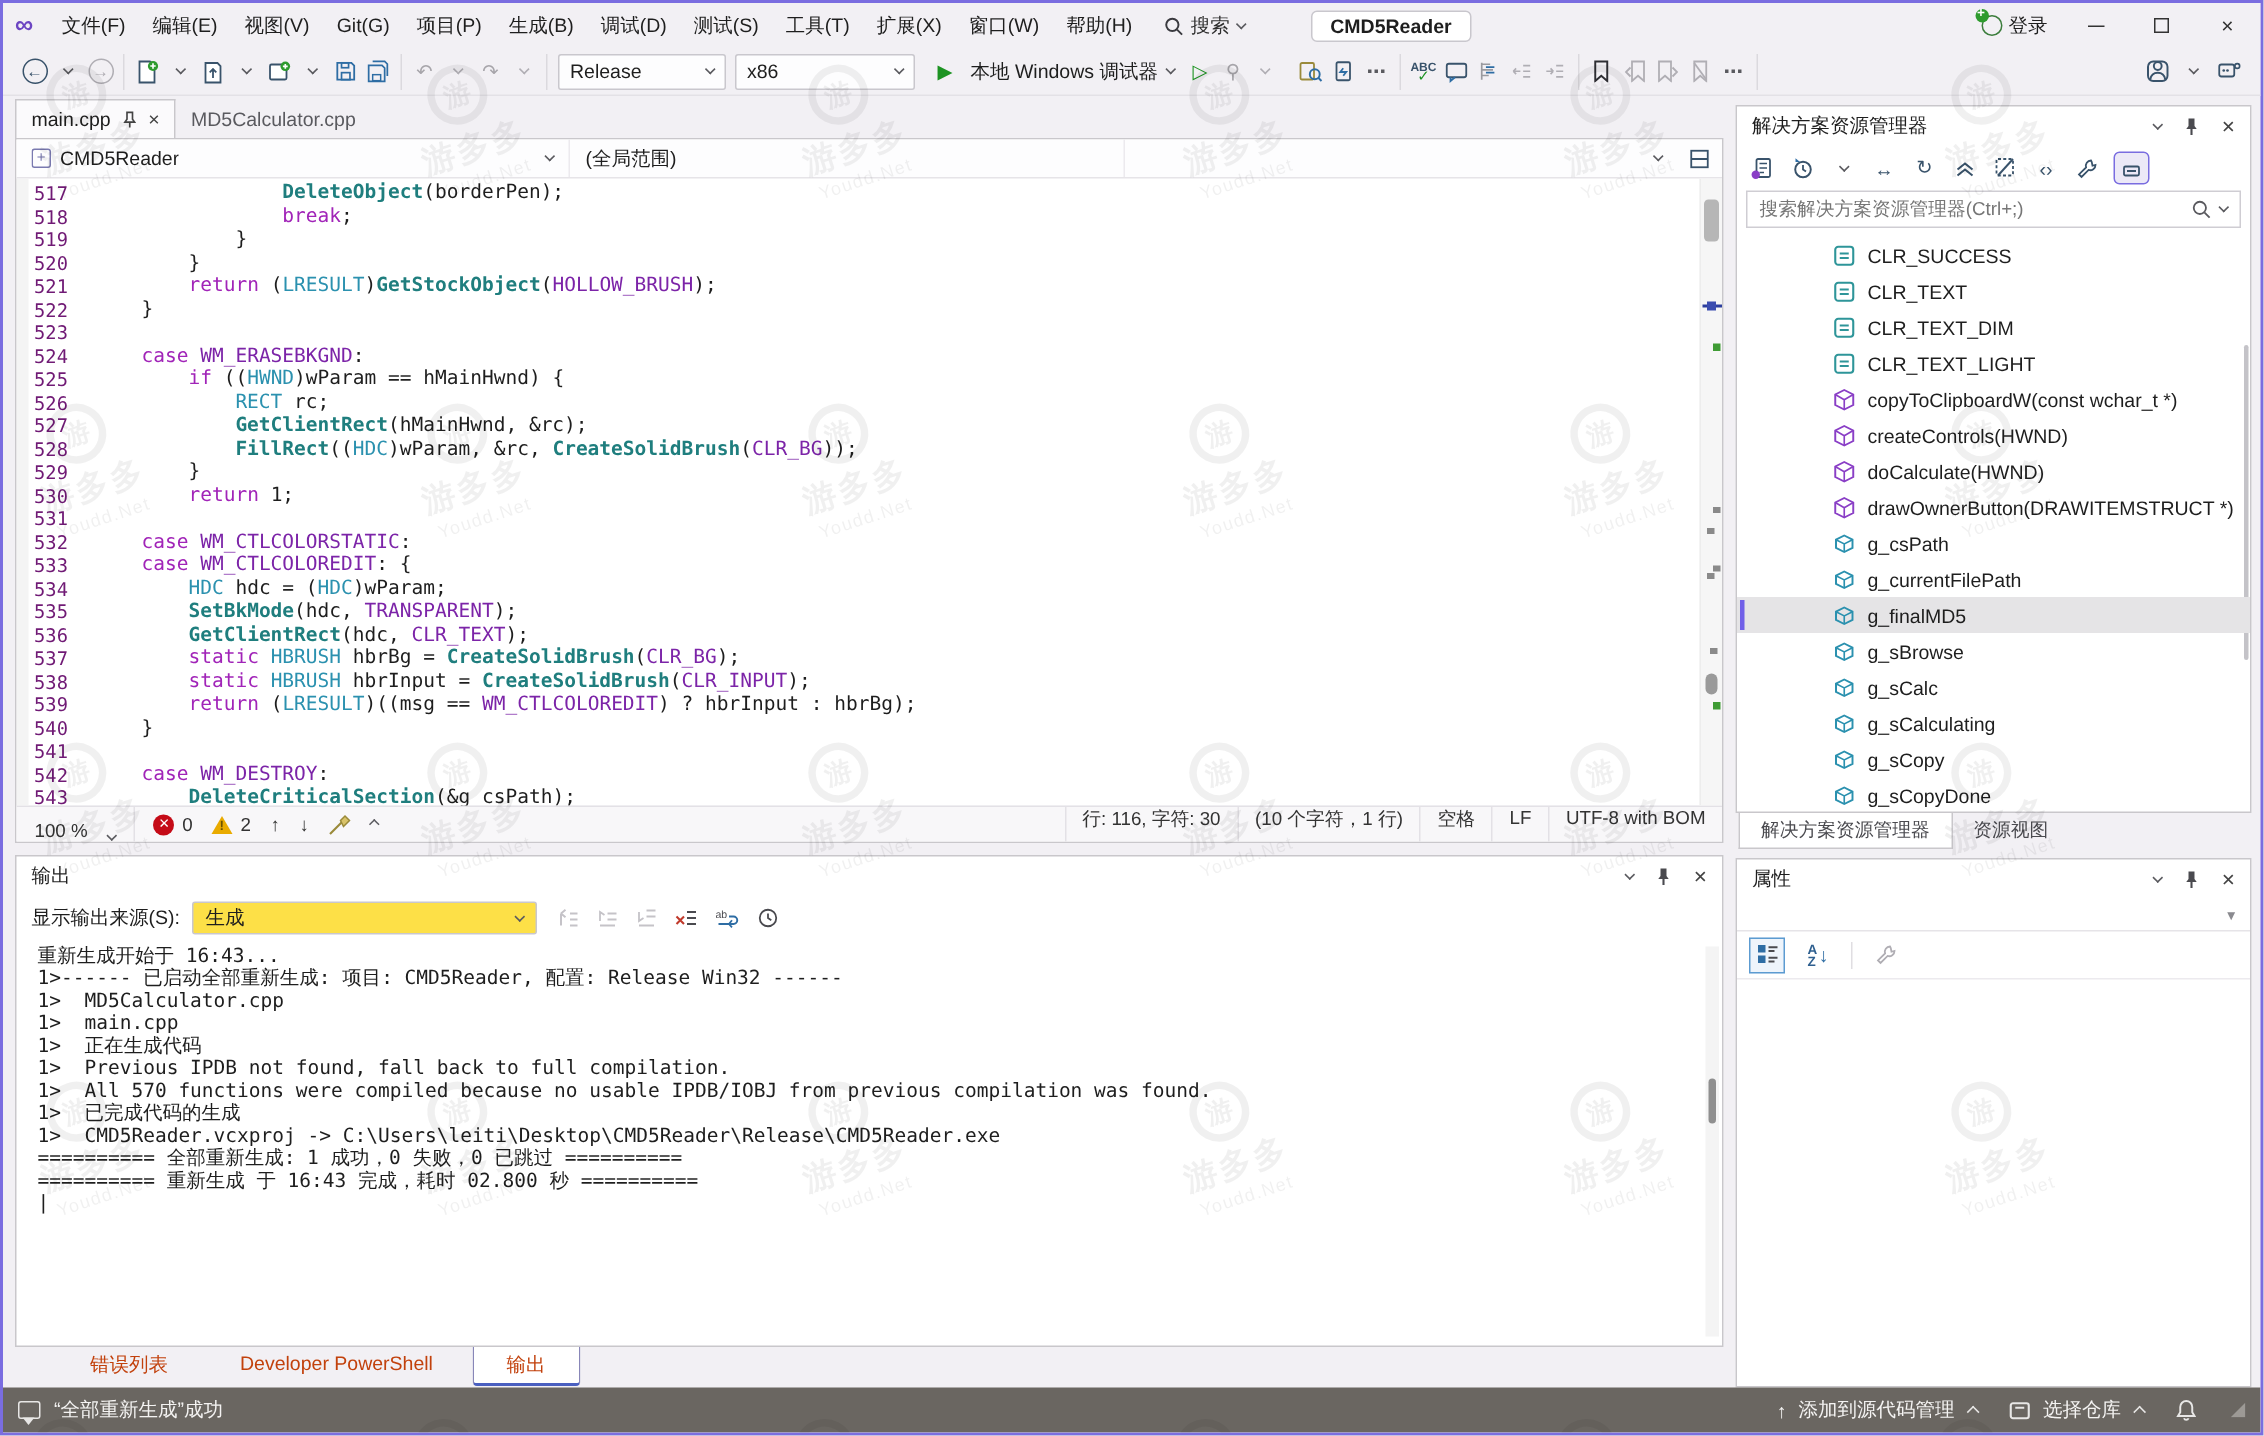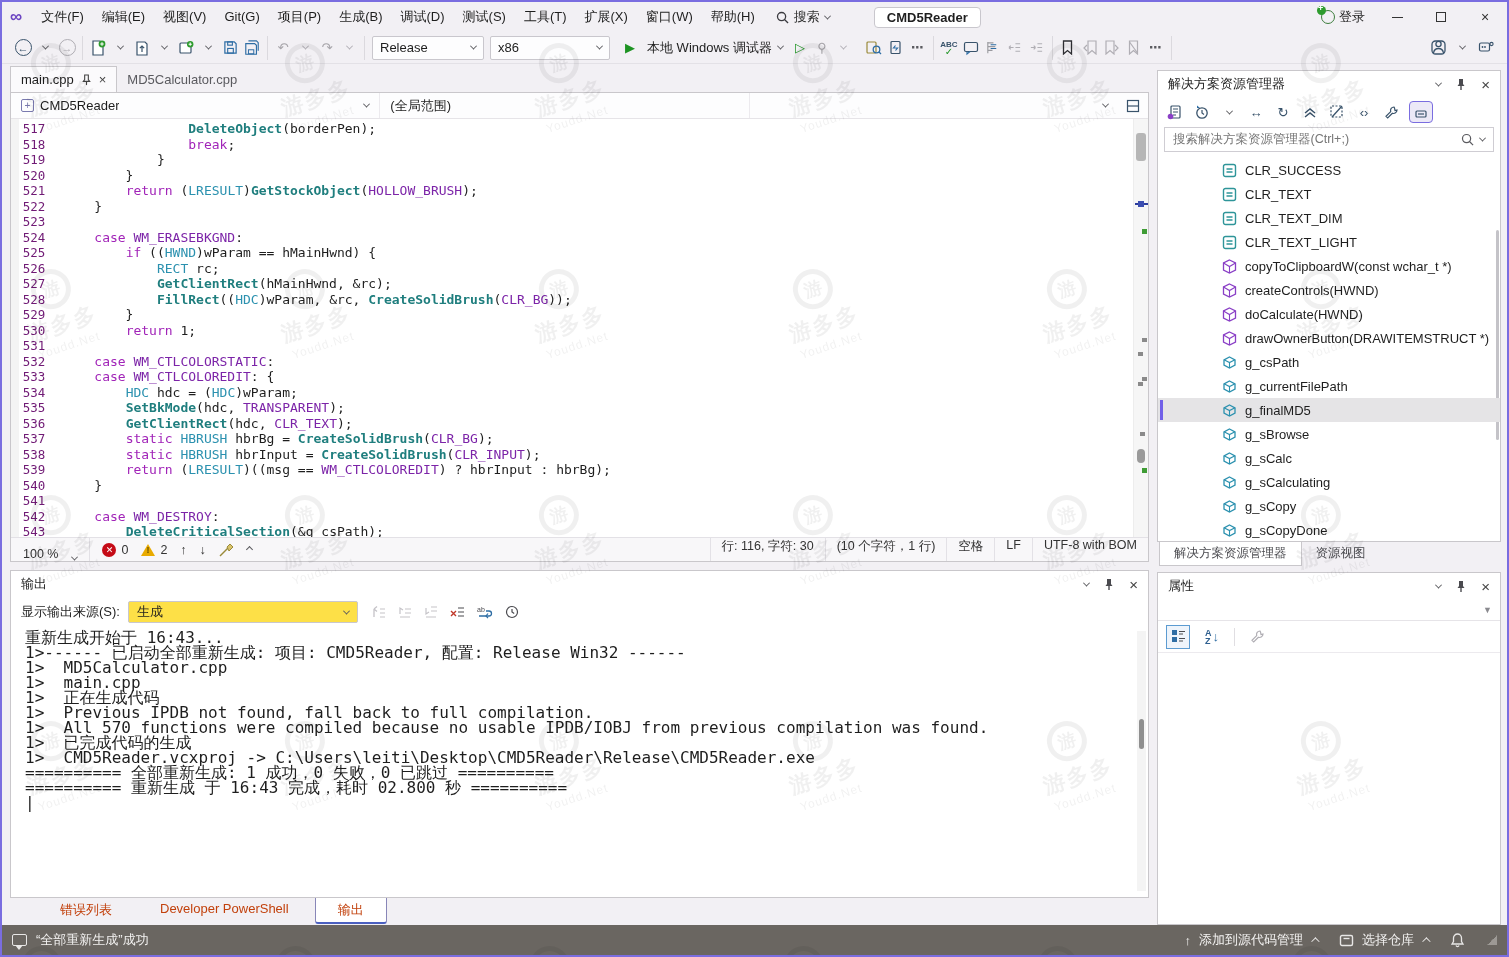--- a/index.html
+++ b/index.html
@@ -104,21 +104,21 @@
   .gap8 { height:8px; }
   .output-frame { flex:1; background:#fff; border:1px solid #c9c7cb; display:flex; flex-direction:column; position:relative; min-height:0; }
   .panel-header { height:26px; display:flex; align-items:center; padding:0 10px; font-size:13px; }
   .ph-icons { margin-left:auto; display:flex; align-items:center; gap:14px; color:#444; }
   .out-toolbar { height:30px; display:flex; align-items:center; padding:0 10px; gap:8px; }
   .out-label { white-space:nowrap; }
   .out-combo { width:230px; height:22px; border:1px solid #c9c7cd; border-radius:2px; background:#fde047;
                display:flex; align-items:center; justify-content:space-between; padding:0 8px; }
   .out-icons { display:flex; align-items:center; gap:12px; margin-left:6px; color:#39536b; }
   .out-text { flex:1; overflow:hidden; padding:3px 4px 0 14px;
-              font-family:"DejaVu Sans Mono","Liberation Mono",monospace; font-size:16px; line-height:15px; }
+              font-family:"DejaVu Sans Mono","Liberation Mono",monospace; font-size:13px; line-height:15px; }
   .out-line { white-space:pre; }
   .out-sb { position:absolute; top:60px; bottom:6px; right:2px; width:9px; background:#f4f4f4; }
   .out-sb-thumb { position:absolute; top:88px; left:2px; width:5px; height:30px; background:#8f8f8f; border-radius:3px; }
 
   
   .bottom-tabs { height:27px; display:flex; align-items:flex-start; padding-left:28px; gap:4px; }
   .btab { padding:3px 22px; color:#c2410c; font-size:13px; }
   .btab.active { background:#fff; border:1px solid #8886b8; border-top:none; border-bottom:2px solid #4a5fc0;
                  border-radius:0 0 3px 3px; }
 

